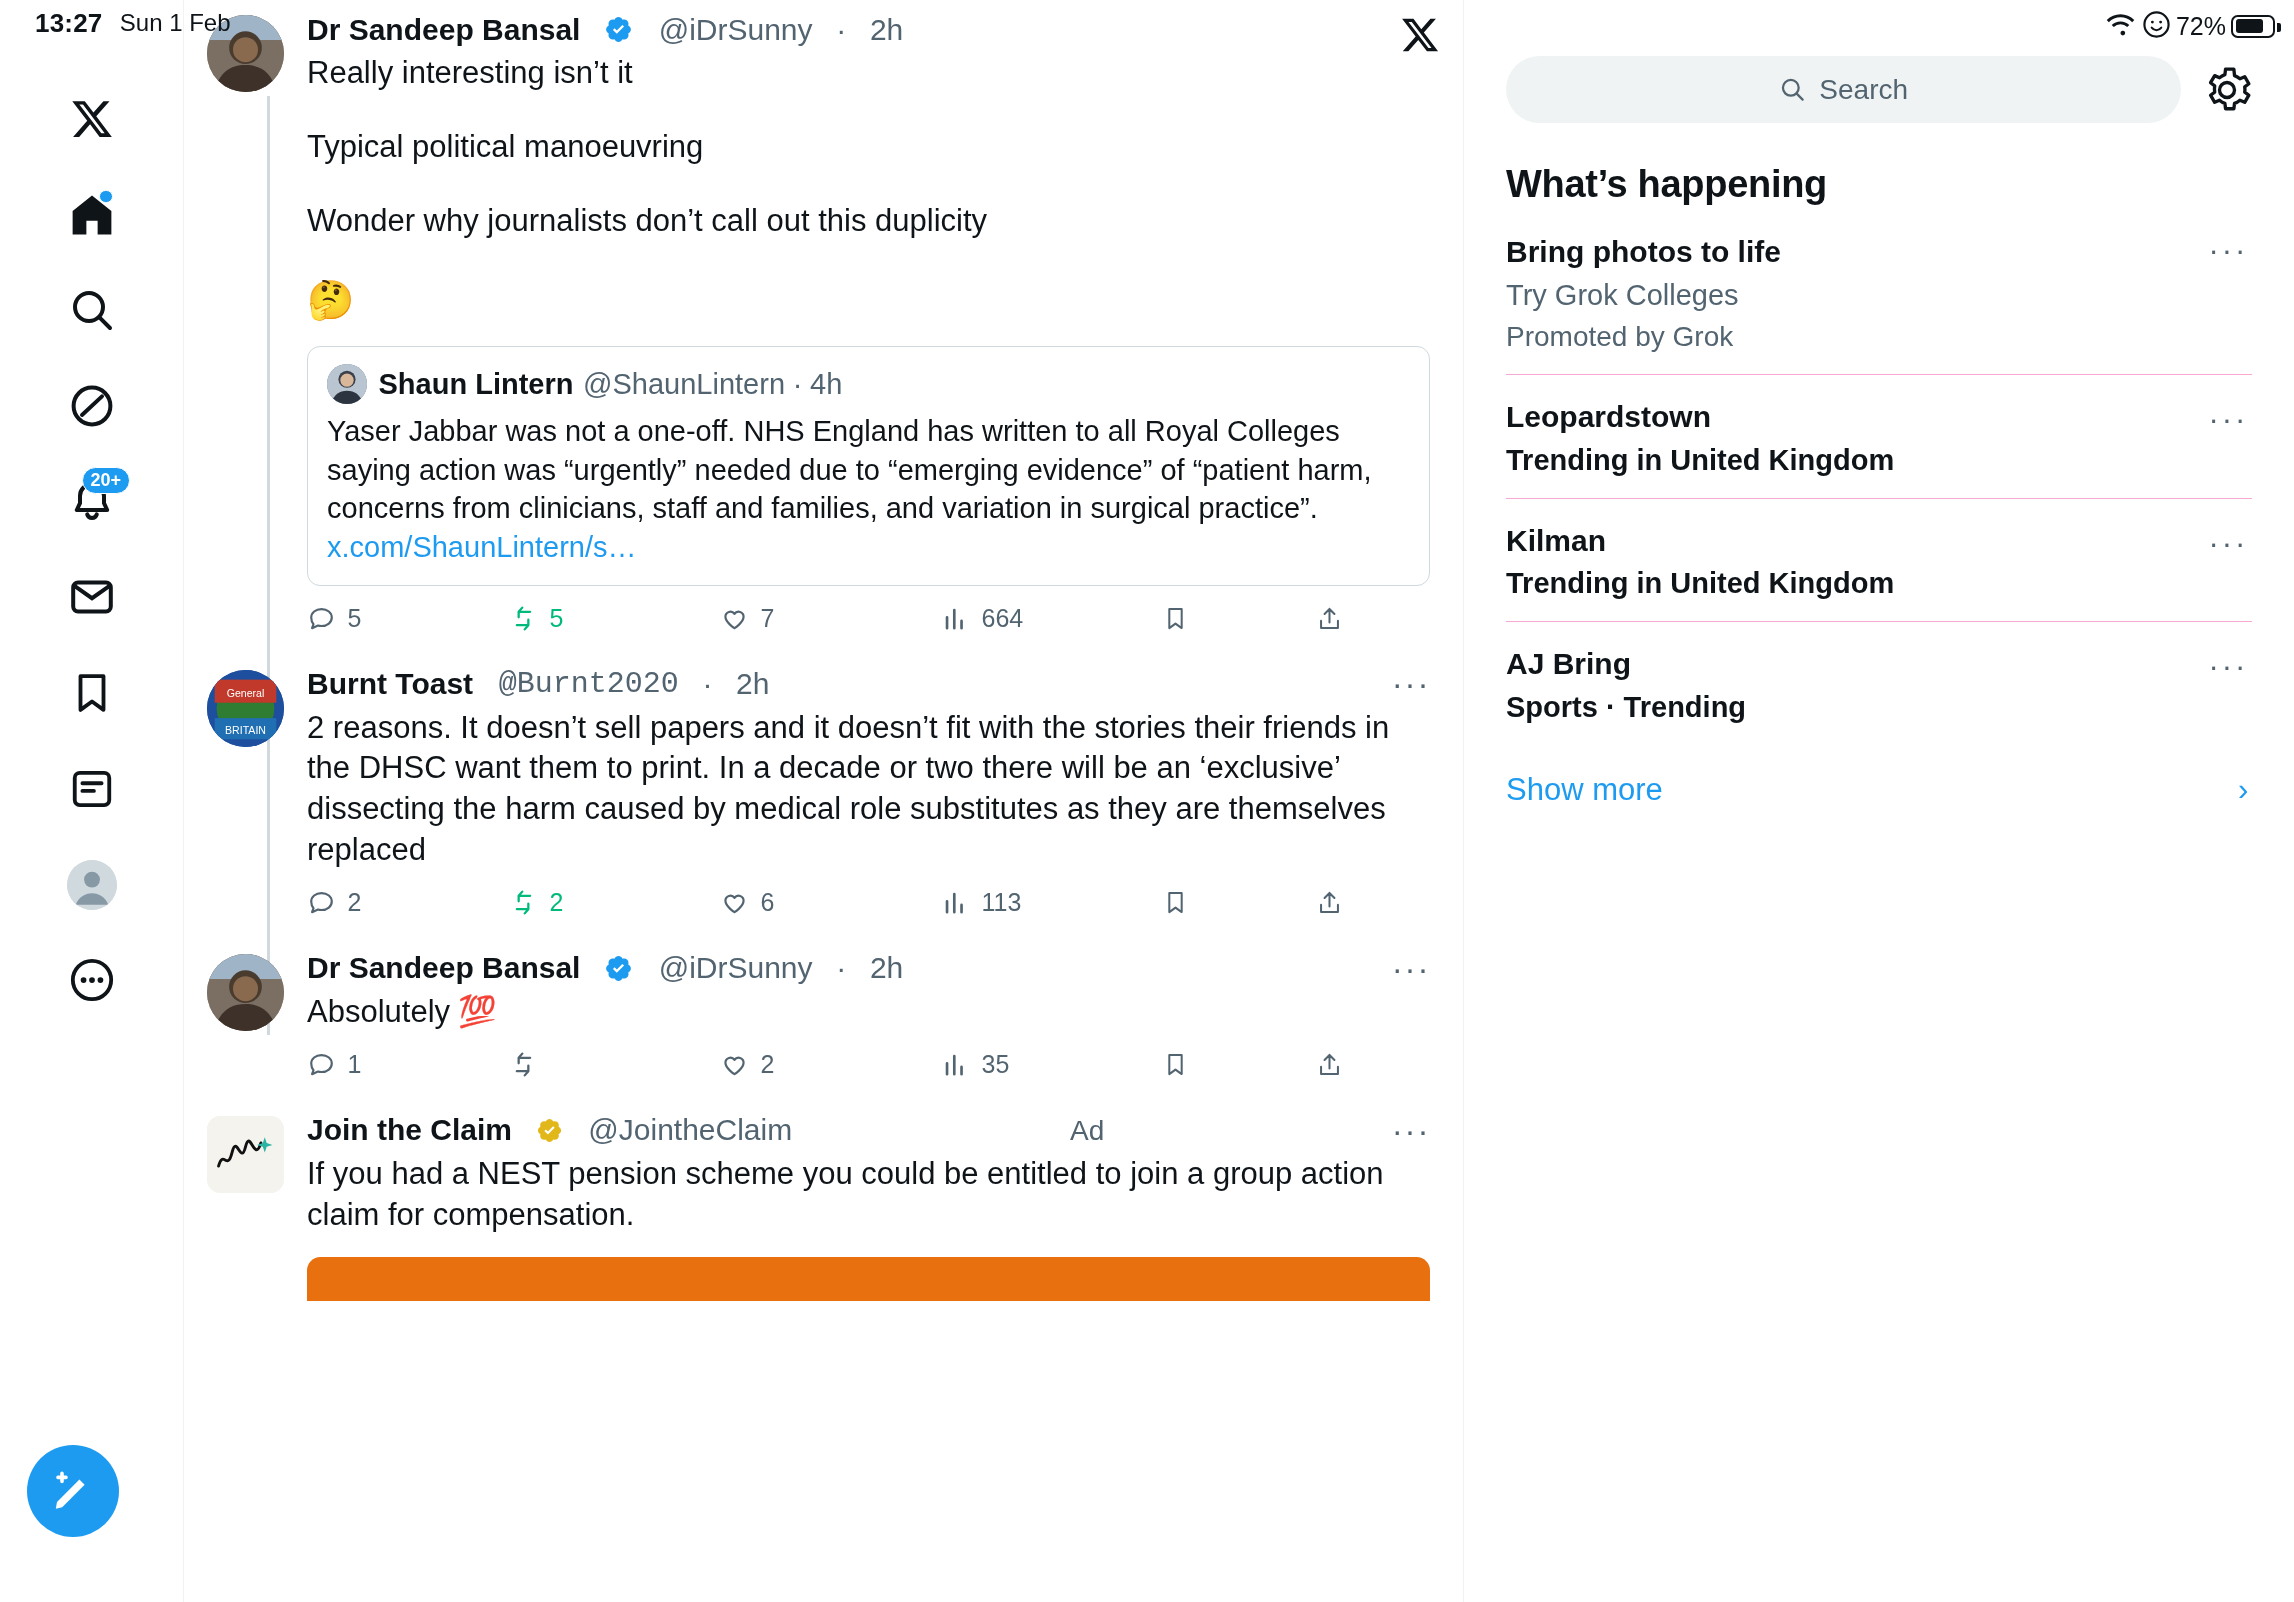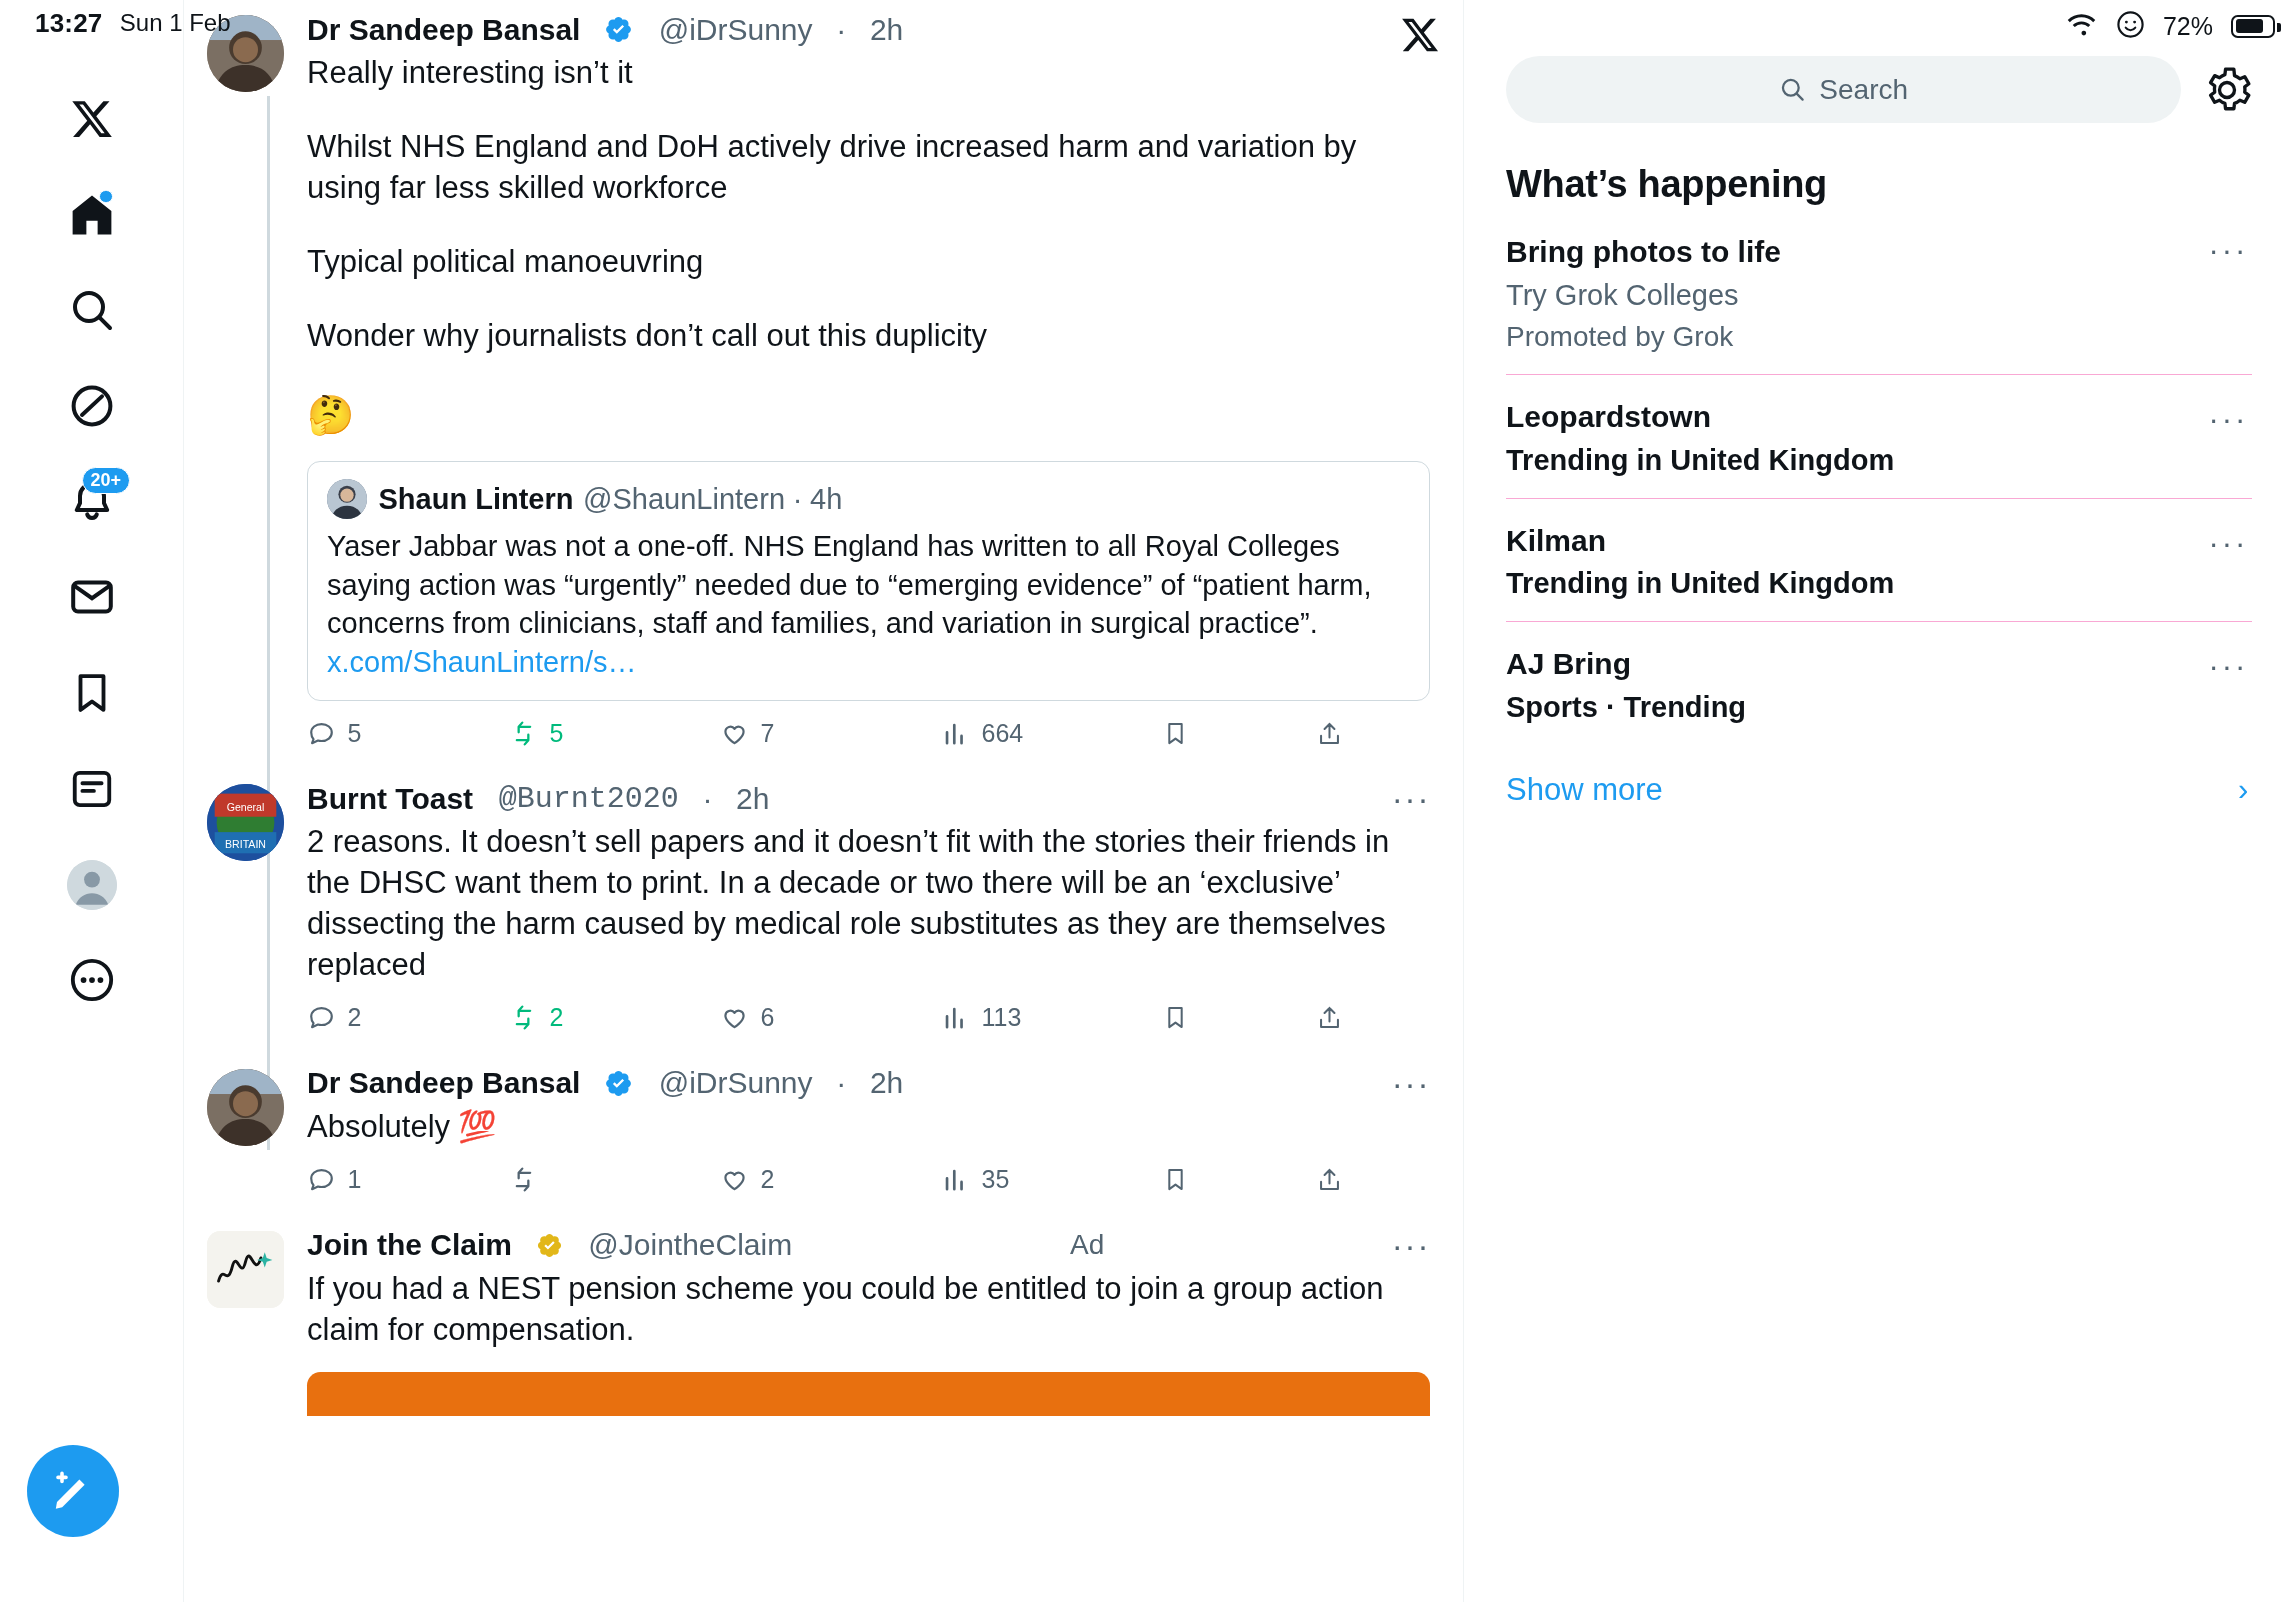--- a/index.html
+++ b/index.html
@@ -14,21 +14,21 @@
 
   
   .statusbar {
     position: absolute; top: 0; left: 8px; width: 2294px; height: 50px;
     display: flex; align-items: center; z-index: 50;
     pointer-events: none;
   }
   .sb-left { position: absolute; left: 27px; top: 7.7px; display: flex; align-items: center; gap: 17.3px; }
   .sb-time { font-size: 26px; font-weight: 600; letter-spacing: 0.2px; }
   .sb-date { font-size: 24px; font-weight: 500; }
-  .sb-right { position: absolute; right: 27px; top: 9.6px; display: flex; align-items: center; gap: 18px; }
+  .sb-right { position: absolute; right: 27px; top: 9.6px; display: flex; align-items: center; gap: 5px; }
   .sb-batt-text { font-size: 25px; font-weight: 500; }
   .batt {
     width: 44px; height: 23px; border: 2.9px solid #0f1419; border-radius: 6.7px;
     position: relative; display: inline-block;
   }
   .batt::after {
     content: ""; position: absolute; right: -7.7px; top: 6.7px; width: 3.8px; height: 8.6px;
     background: #0f1419; border-radius: 0 1.9px 1.9px 0;
   }
   .batt-fill { position: absolute; left: 2.9px; top: 2.9px; bottom: 2.9px; width: 27px; background: #0f1419; border-radius: 2.9px; }
@@ -295,21 +295,20 @@
                   <path d="M22.25 12c0-1.43-.88-2.67-2.19-3.34.46-1.39.2-2.9-.81-3.91s-2.52-1.27-3.91-.81C14.67 2.63 13.43 1.75 12 1.75s-2.67.88-3.34 2.19c-1.39-.46-2.9-.2-3.91.81s-1.27 2.52-.81 3.91C2.63 9.33 1.75 10.57 1.75 12s.88 2.67 2.19 3.34c-.46 1.39-.2 2.9.81 3.91s2.52 1.27 3.91.81c.67 1.31 1.91 2.19 3.34 2.19s2.67-.88 3.34-2.19c1.39.46 2.9.2 3.91-.81s1.27-2.52.81-3.91c1.31-.67 2.19-1.91 2.19-3.34z" fill="#1d9bf0"></path>
                   <path d="m10.6 15.6-3.2-3.2 1.4-1.4 1.8 1.8 4.6-4.6 1.4 1.4z" fill="#fff"></path>
                 </svg>
             </span>
             <span class="handle">@iDrSunny</span>
             <span class="dot-sep">·</span>
             <span class="time">2h</span>
           </div>
           <div class="text">
             <p>Really interesting isn’t it</p>
-            <p>Whilst NHS England and DoH actively drive increased harm and variation by using far less skilled workforce</p>
             <p>Typical political manoeuvring</p>
             <p>Wonder why journalists don’t call out this duplicity</p>
             <p class="emoji-big">🤔</p>
           </div>
 
           <div class="quote">
             <div class="q-head">
               <span class="q-avatar">
                 <svg width="40" height="40" viewBox="0 0 42 42">
                     <rect width="42" height="42" fill="#b9c6d2"></rect>

